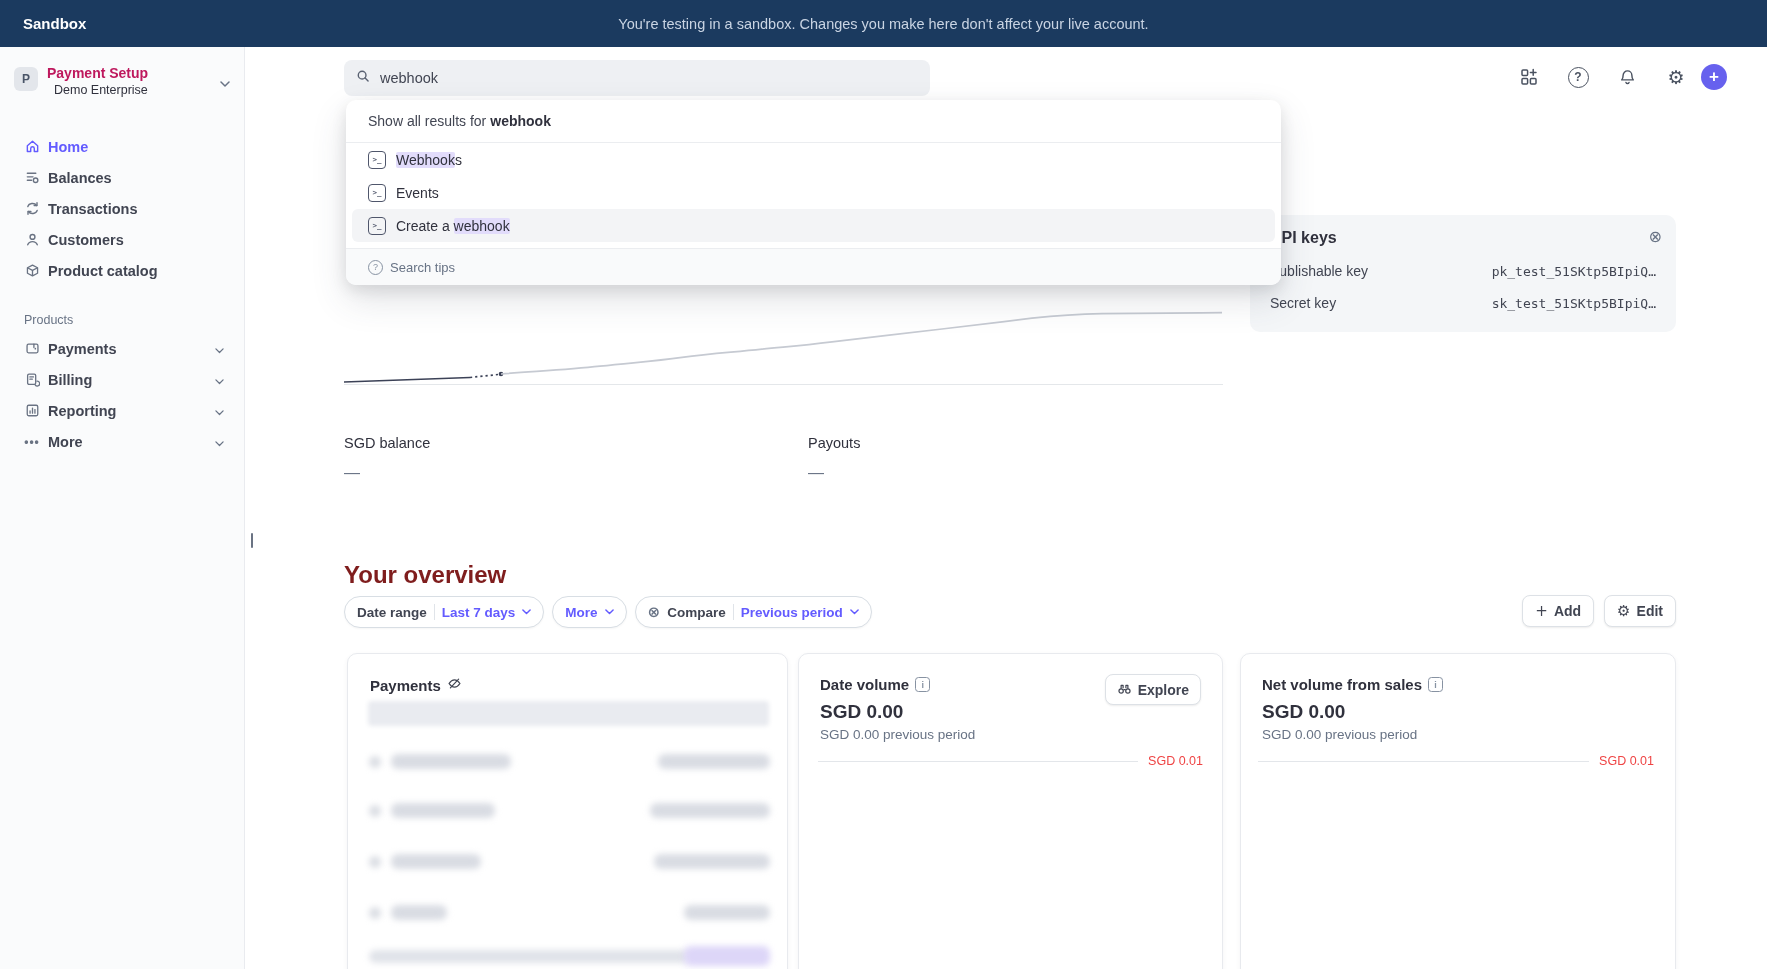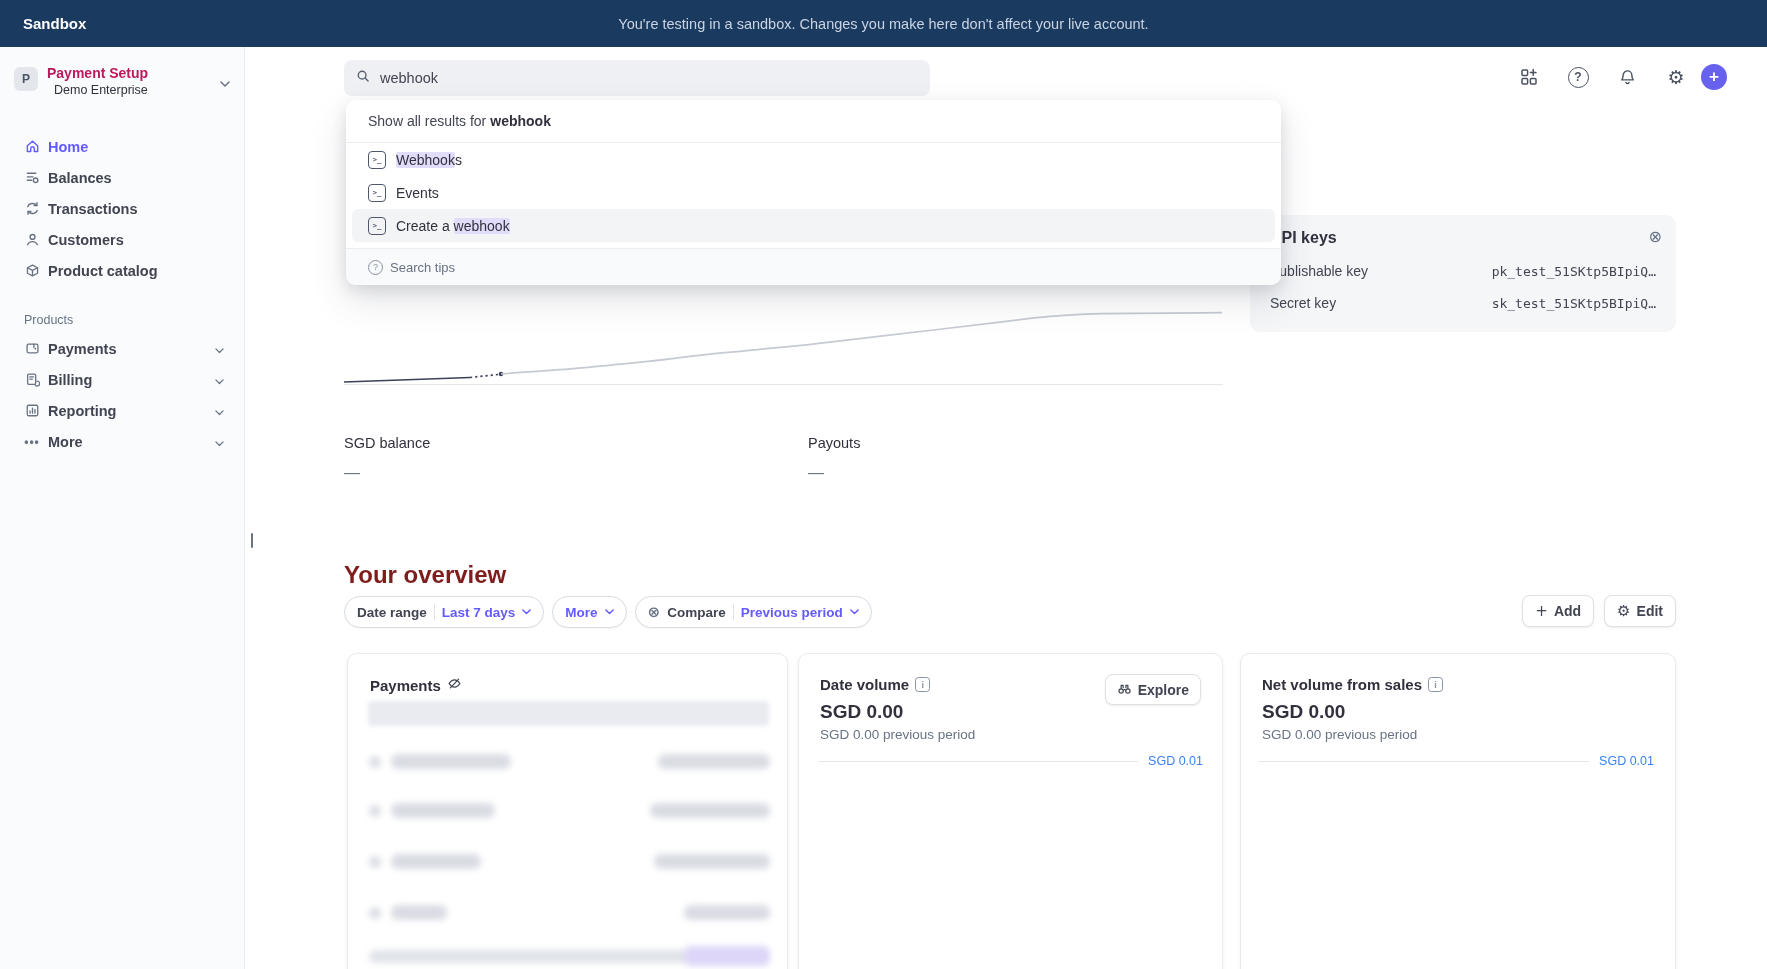--- a/index.html
+++ b/index.html
@@ -64,21 +64,21 @@
   
   .card{position:absolute;top:653px;background:#fff;border:1px solid #e8eaee;border-radius:10px;
         box-shadow:0 2px 5px rgba(60,66,87,.06);box-sizing:border-box;z-index:2;}
   .card-title{font-size:15px;font-weight:700;color:#30313d;display:flex;align-items:center;gap:6px;}
   .info-box{width:13px;height:13px;border:1.2px solid #8792a2;border-radius:3.5px;color:#8792a2;font-size:9px;
             font-weight:700;display:flex;align-items:center;justify-content:center;cursor:pointer;}
   .amount{font-size:19px;font-weight:800;color:#30313d;margin-top:8px;}
   .prev{font-size:13.5px;color:#687385;margin-top:4px;}
   .spark{position:absolute;display:flex;align-items:center;}
   .spark .line{height:1px;background:#e3e6ea;flex:1;}
-  .spark .lbl{font-size:12.5px;color:#3b82f6;margin-left:10px;white-space:nowrap;}
+  .spark .lbl{font-size:12.5px;color:#ef4444;margin-left:10px;white-space:nowrap;}
   .explore-btn{position:absolute;right:21px;top:20px;height:29px;border:1px solid #dde1e6;border-radius:8px;
                background:#fff;display:flex;align-items:center;padding:0 11px;font-size:14px;font-weight:700;
                color:#414552;gap:6px;cursor:pointer;box-shadow:0 1px 2px rgba(0,0,0,.08);}
   
   .blob{position:absolute;border-radius:7px;filter:blur(3px);background:#d9dce3;}
   .blob.bar{background:#e9ebf0;filter:blur(2px);border-radius:4px;}
   .blob.chip{background:#ddd6f8;}
   
   .api-card{position:absolute;left:1250px;top:215px;width:426px;height:117px;background:#f4f6f8;
             border-radius:10px;z-index:5;box-sizing:border-box;padding:14px 20px;}

